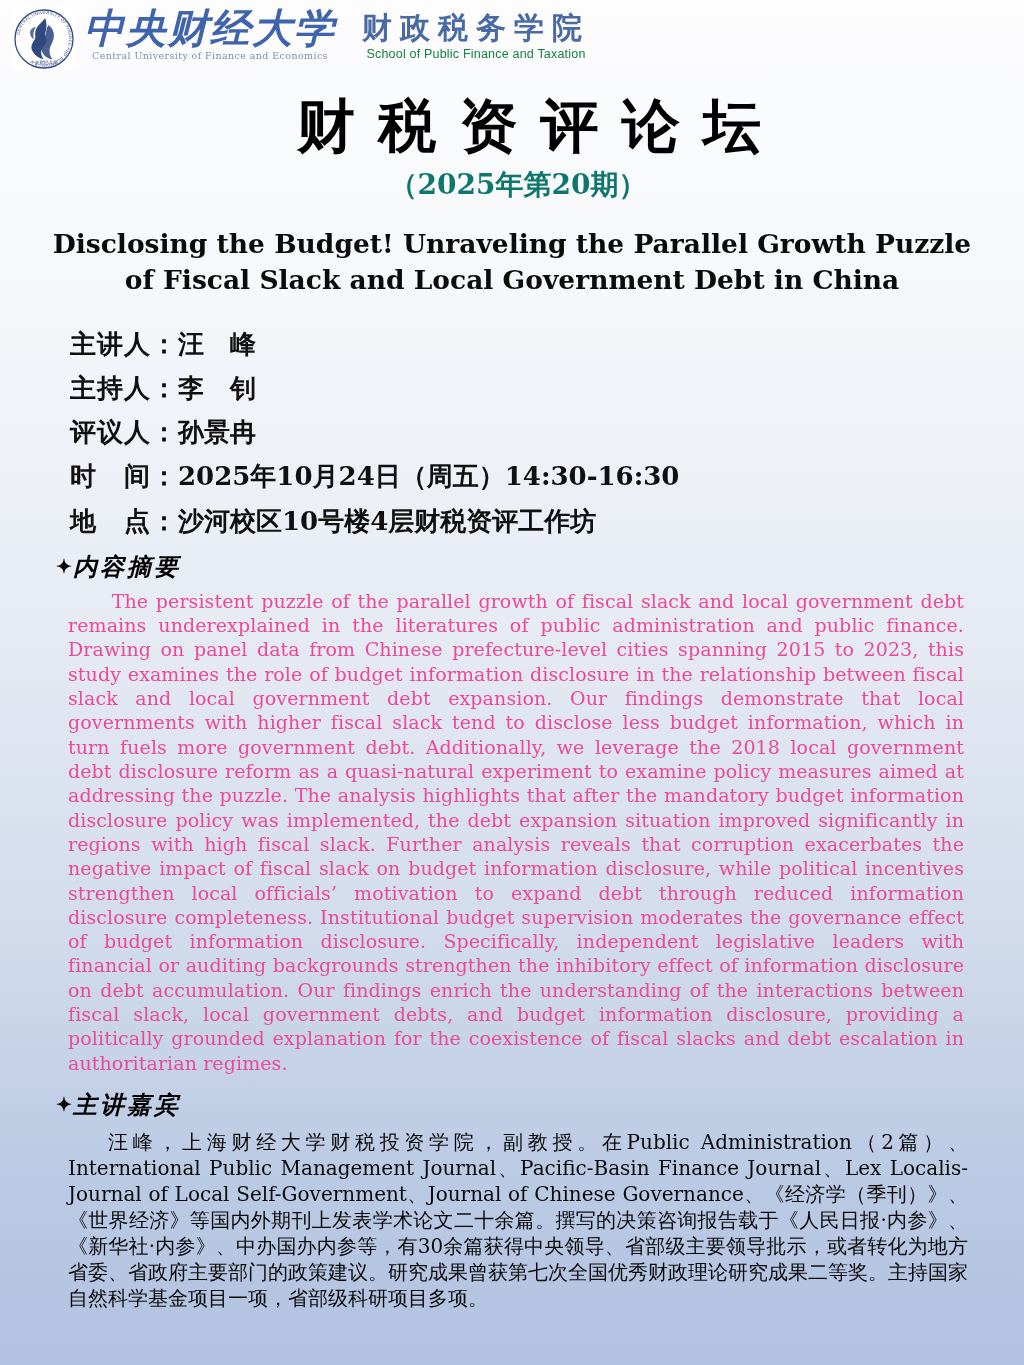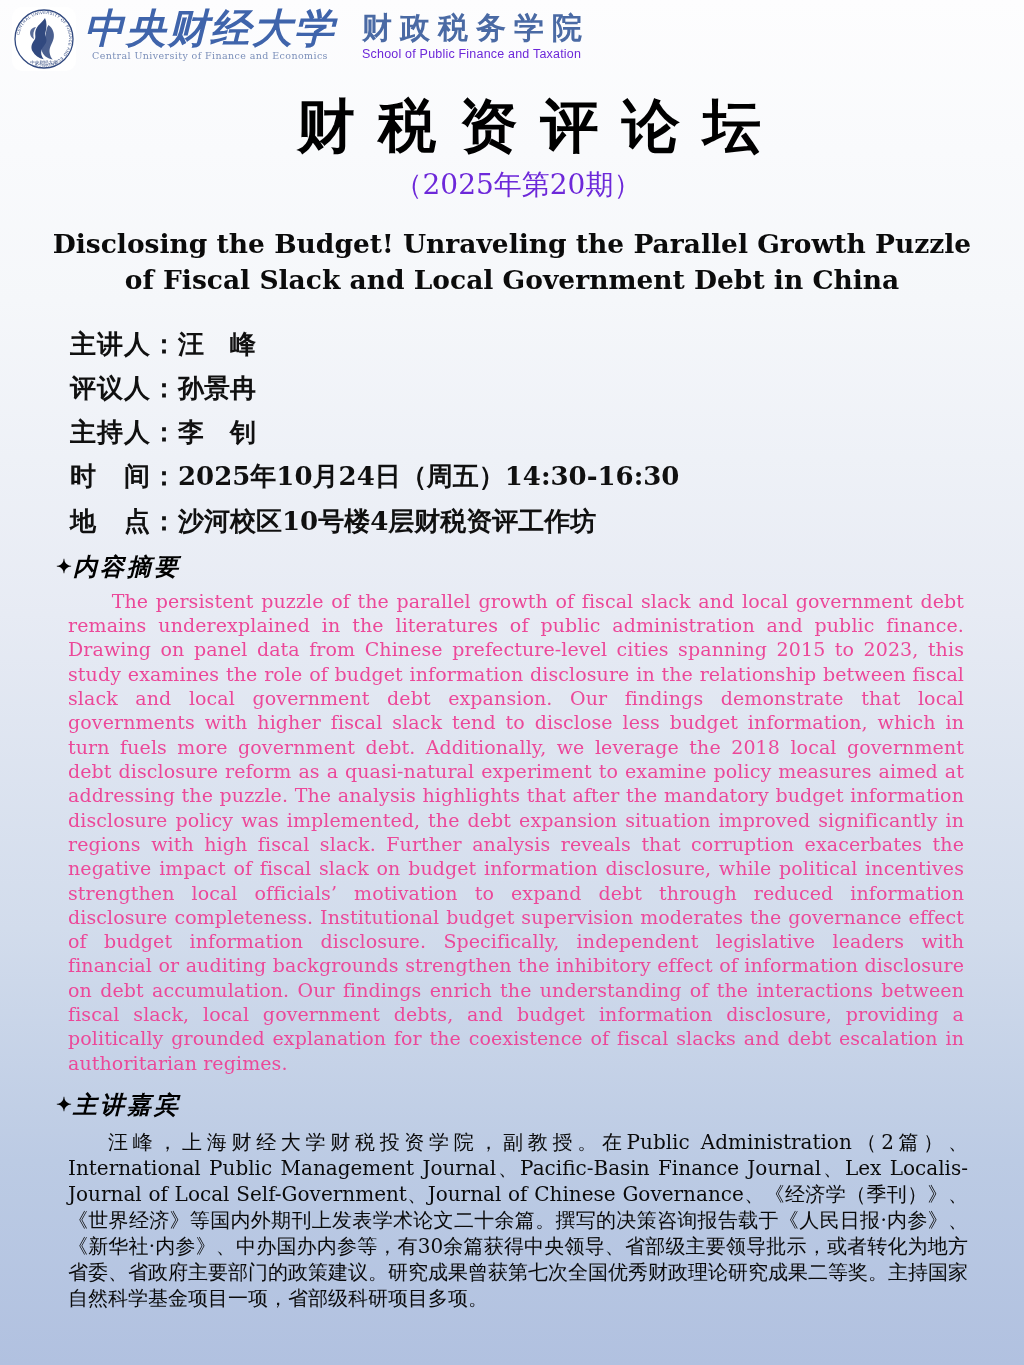--- a/index.html
+++ b/index.html
@@ -13,33 +13,33 @@
   }
   
   .masthead { display:flex; align-items:flex-start; padding:7px 0 0 12px; }
   .seal { width:64px; height:64px; flex:0 0 auto; }
   .uni-block { margin-left:8px; text-align:center; }
   .uni-cn {
     font-size:40px; line-height:1.05; font-weight:700; font-style:italic;
     color:#3f64ab; letter-spacing:2px; white-space:nowrap;
   }
   .uni-en { font-size:9.5px; color:#7b8fb9; letter-spacing:.4px; margin-top:1px; font-style:normal; }
-  .school-block { margin-left:26px; text-align:left; padding-top:4px;
+  .school-block { margin-left:26px; text-align:center; padding-top:4px;
     font-family:"Liberation Sans","DejaVu Sans",sans-serif; }
   .school-cn { font-size:30px; line-height:1.1; font-weight:700; color:#4a6aa4;
     letter-spacing:8px; white-space:nowrap; }
-  .school-en { font-size:12.5px; color:#6d28d9; margin-top:3px; letter-spacing:.2px; }
+  .school-en { font-size:12.5px; color:#15803d; margin-top:3px; letter-spacing:.2px; }
   
   .main-title {
     margin-top:22px; text-align:center; font-size:58px; line-height:1.15;
     font-weight:700; letter-spacing:.40em; text-indent:.40em; color:#000;
     white-space:nowrap;
     padding-left:34px;
   }
-  .issue-line { text-align:center; font-size:28px; font-weight:400; margin-top:6px; color:#6d28d9;margin-left:12px; }
+  .issue-line { text-align:center; font-size:28px; font-weight:700; margin-top:6px; color:#0f766e;margin-left:12px; }
   .lecture-title {
     width:920px; margin:22px auto 0; text-align:center;
     font-size:26.5px; font-weight:600; line-height:1.38; color:#0b0b0b;
   }
   
   .info { margin:30px 70px 0; }
   .info-row { font-size:26px; font-weight:700; color:#101010; margin-bottom:13px; line-height:1.2; }
   .info-row .lbl { letter-spacing:1px; }
   
   .section-head { margin:14px 0 4px 56px; font-size:24px; font-weight:700; color:#000000; }
@@ -90,24 +90,24 @@
 
 <div class="issue-line">（2025年第20期）</div>
 
 <div class="lecture-title">Disclosing the Budget! Unraveling the Parallel Growth Puzzle of Fiscal Slack and Local Government Debt in China</div>
 
 <div class="info">
   <div class="info-row">
     <span class="lbl">主讲人：</span><span class="val">汪　峰</span>
   </div>
   <div class="info-row">
-    <span class="lbl">评议人：</span><span class="val">孙景冉</span>
+    <span class="lbl">主持人：</span><span class="val">李　钊</span>
   </div>
   <div class="info-row">
-    <span class="lbl">主持人：</span><span class="val">李　钊</span>
+    <span class="lbl">评议人：</span><span class="val">孙景冉</span>
   </div>
   <div class="info-row">
     <span class="lbl">时　间：</span><span class="val">2025年10月24日（周五）14:30-16:30</span>
   </div>
   <div class="info-row">
     <span class="lbl">地　点：</span><span class="val">沙河校区10号楼4层财税资评工作坊</span>
   </div>
 </div>
 
 <div class="section-head">

